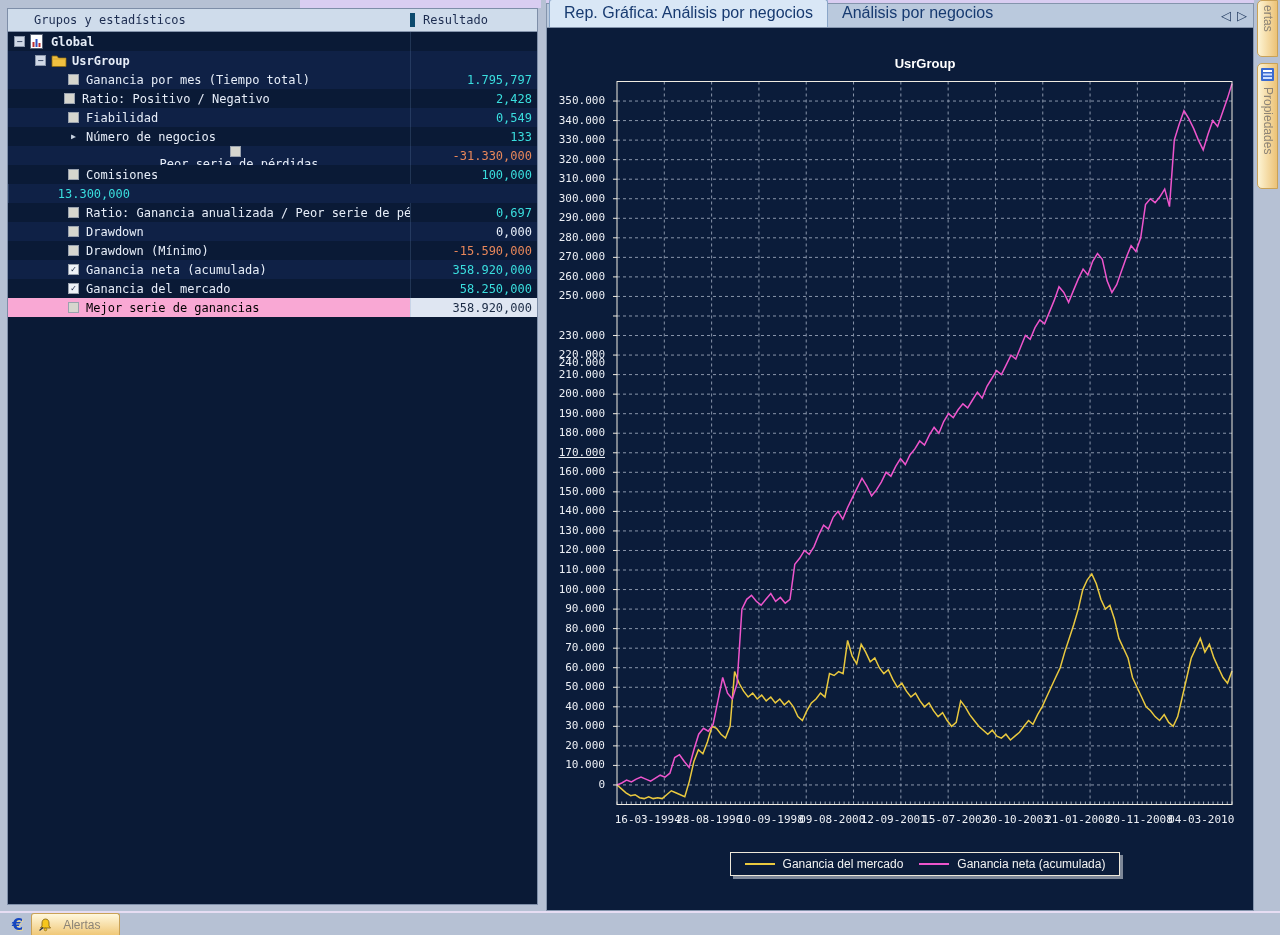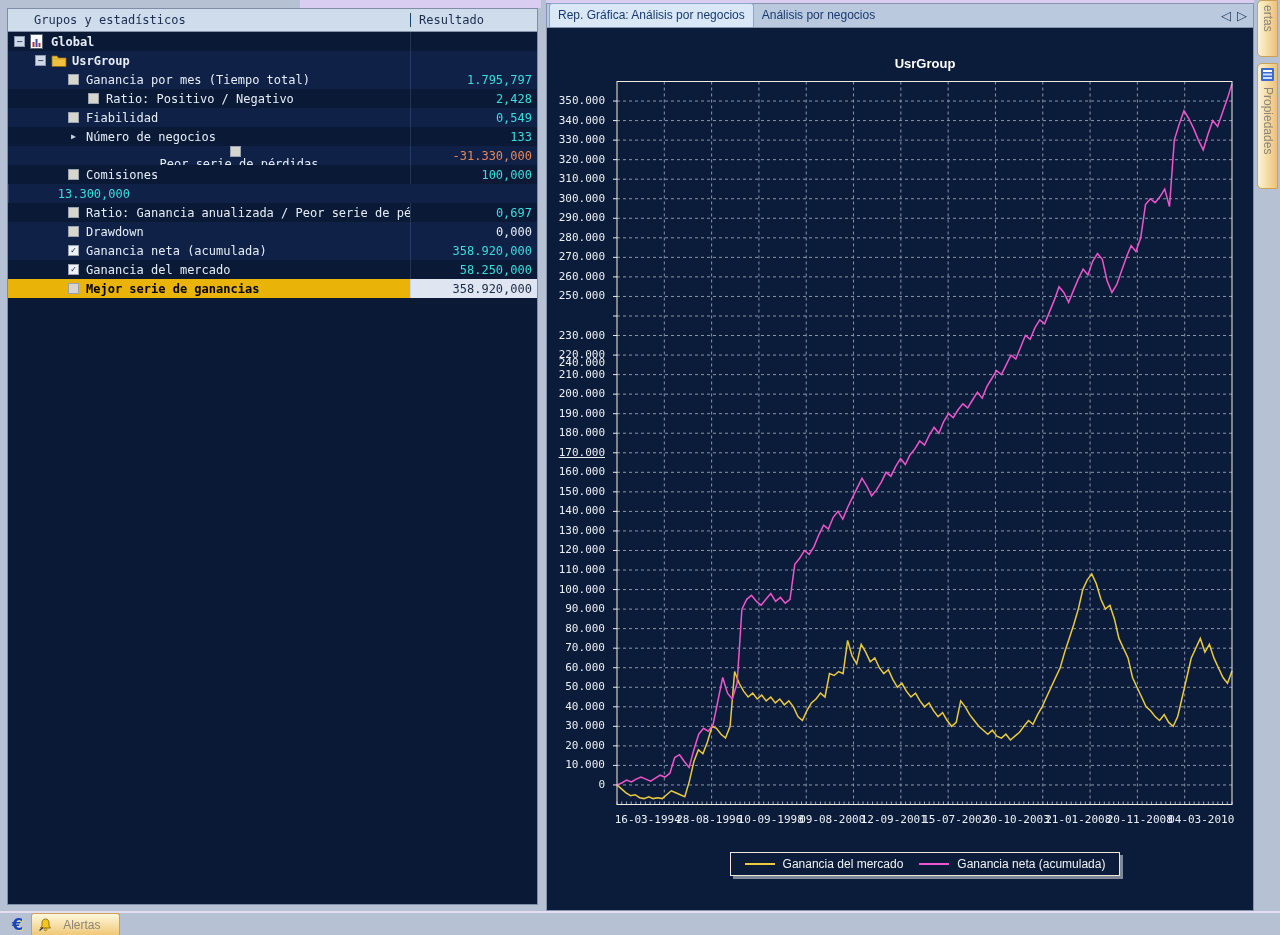--- a/index.html
+++ b/index.html
@@ -8,46 +8,46 @@
 
   
   .lavender-strip{position:absolute;left:300px;top:0;width:241px;height:8px;background:#d9cdf1;}
 
   
   .left-panel{position:absolute;left:7px;top:8px;width:531px;height:897px;background:#0a1a36;
               border:1px solid #7e8ea8;display:flex;flex-direction:column;box-sizing:border-box;}
   .lp-header{height:22px;flex:none;background:#cfdceb;border-bottom:1px solid #8494ac;display:flex;
              align-items:center;font-family:"DejaVu Sans Mono",monospace;font-size:12px;color:#1c2c50;}
   .lp-header .h1{flex:1;padding-left:26px;}
-  .lp-header .h2{width:127px;box-sizing:border-box;padding-left:8px;border-left:1px solid #0c4a6e;}
+  .lp-header .h2{width:127px;box-sizing:border-box;padding-left:8px;border-left:5px solid #0c4a6e;}
   .tree{flex:1;position:relative;font-family:"DejaVu Sans Mono",monospace;font-size:12px;overflow:hidden;}
   .trow{height:19px;display:flex;align-items:stretch;background:#0a1a36;}
   .trow.alt{background:#0f2146;}
   .tname{flex:1;display:flex;align-items:center;color:#e6edf8;overflow:hidden;white-space:nowrap;box-sizing:border-box;}
   .trow.grp .tlabel{font-weight:bold;}
   .tval{width:127px;box-sizing:border-box;display:flex;align-items:center;justify-content:flex-end;
         padding-right:5px;border-left:1px solid rgba(120,150,190,.22);color:#3adede;}
   .tval.neg{color:#e8875a;}
   .tval.neu{color:#e6edf8;}
-  .trow.sel .tname{background:#eab308;color:#000;font-weight:bold;}
+  .trow.sel .tname{background:#f9a8d4;color:#000;}
   .trow.sel .tval{background:#dfe6f2;color:#1a2a44;}
   .expander{width:11px;height:11px;background:#cfd8e6;border:1px solid #8c98ac;color:#203050;
             font-size:10px;line-height:9px;text-align:center;margin-right:5px;flex:none;box-sizing:border-box;}
   .cb{width:11px;height:11px;background:#d6d6ce;border:1px solid #9aa2ae;margin-right:7px;flex:none;
       box-sizing:border-box;font-size:9px;line-height:9px;text-align:center;color:#12203c;}
   .cb.on{background:#eef2f8;}
   .arrowmark{width:11px;margin-right:7px;color:#c8d2e0;font-size:8px;flex:none;text-align:center;}
   .ticon{width:17px;height:15px;margin-right:4px;flex:none;display:inline-flex;align-items:center;}
 
   
   .right-panel{position:absolute;left:546px;top:0;width:708px;height:911px;background:#d9cdf1;
                box-sizing:border-box;padding-top:3px;}
   .tabbar{height:25px;background:#bac9dd;position:relative;display:flex;align-items:flex-end;
           border:1px solid #8494ac;border-bottom:1px solid #8494ac;box-sizing:border-box;}
-  .tab{font-size:12px;color:#173a70;padding:4px 8px 5px;cursor:default;white-space:nowrap;}
+  .tab{font-size:16px;color:#173a70;padding:4px 14px 5px;cursor:default;white-space:nowrap;}
   .tab.active{background:#d9e7f6;border:1px solid #8aa6c8;border-bottom:none;border-radius:3px 3px 0 0;
               margin-left:2px;}
   .tabnav{position:absolute;right:6px;top:4px;font-size:13px;color:#223a60;}
   .tabnav span{margin-left:6px;cursor:default;}
   .chart-area{position:relative;background:#0b1c3a;height:883px;border:1px solid #8494ac;border-top:none;
               box-sizing:border-box;}
   .chart-title{position:absolute;left:70px;top:28px;width:616px;text-align:center;color:#ffffff;
                font-weight:bold;font-size:13px;font-family:"Liberation Sans",sans-serif;}
   #plot-svg{position:absolute;left:64px;top:53px;}
   .ytick{position:absolute;width:56px;text-align:right;color:#eceff5;font-family:"DejaVu Sans Mono",monospace;
@@ -120,21 +120,21 @@
           <div class="tval "></div>
         </div>
         <div class="trow alt">
           <div class="tname" style="padding-left: 60px;">
             <span class="cb"></span>
             <span class="tlabel">Ganancia por mes (Tiempo total)</span>
           </div>
           <div class="tval pos">1.795,797</div>
         </div>
         <div class="trow">
-          <div class="tname" style="padding-left: 80px;">
+          <div class="tname" style="padding-left: 56px;">
             <span class="cb"></span>
             <span class="tlabel">Ratio: Positivo / Negativo</span>
           </div>
           <div class="tval pos">2,428</div>
         </div>
         <div class="trow alt">
           <div class="tname" style="padding-left: 60px;">
             <span class="cb"></span>
             <span class="tlabel">Fiabilidad</span>
           </div>
@@ -170,20 +170,27 @@
             <span class="tlabel">Ratio: Ganancia anualizada / Peor serie de pérdidas</span>
           </div>
           <div class="tval pos">0,697</div>
         </div>
         <div class="trow alt">
           <div class="tname" style="padding-left: 60px;">
             <span class="cb"></span>
             <span class="tlabel">Drawdown</span>
           </div>
           <div class="tval neu">0,000</div>
+        </div>
+        <div class="trow">
+          <div class="tname" style="padding-left: 60px;">
+            <span class="cb"></span>
+            <span class="tlabel">Drawdown (Mínimo)</span>
+          </div>
+          <div class="tval neg">-15.590,000</div>
         </div>
         <div class="trow alt">
           <div class="tname" style="padding-left: 60px;">
             <span class="cb on">✓</span>
             <span class="tlabel">Ganancia neta (acumulada)</span>
           </div>
           <div class="tval pos">358.920,000</div>
         </div>
         <div class="trow">
           <div class="tname" style="padding-left: 60px;">

